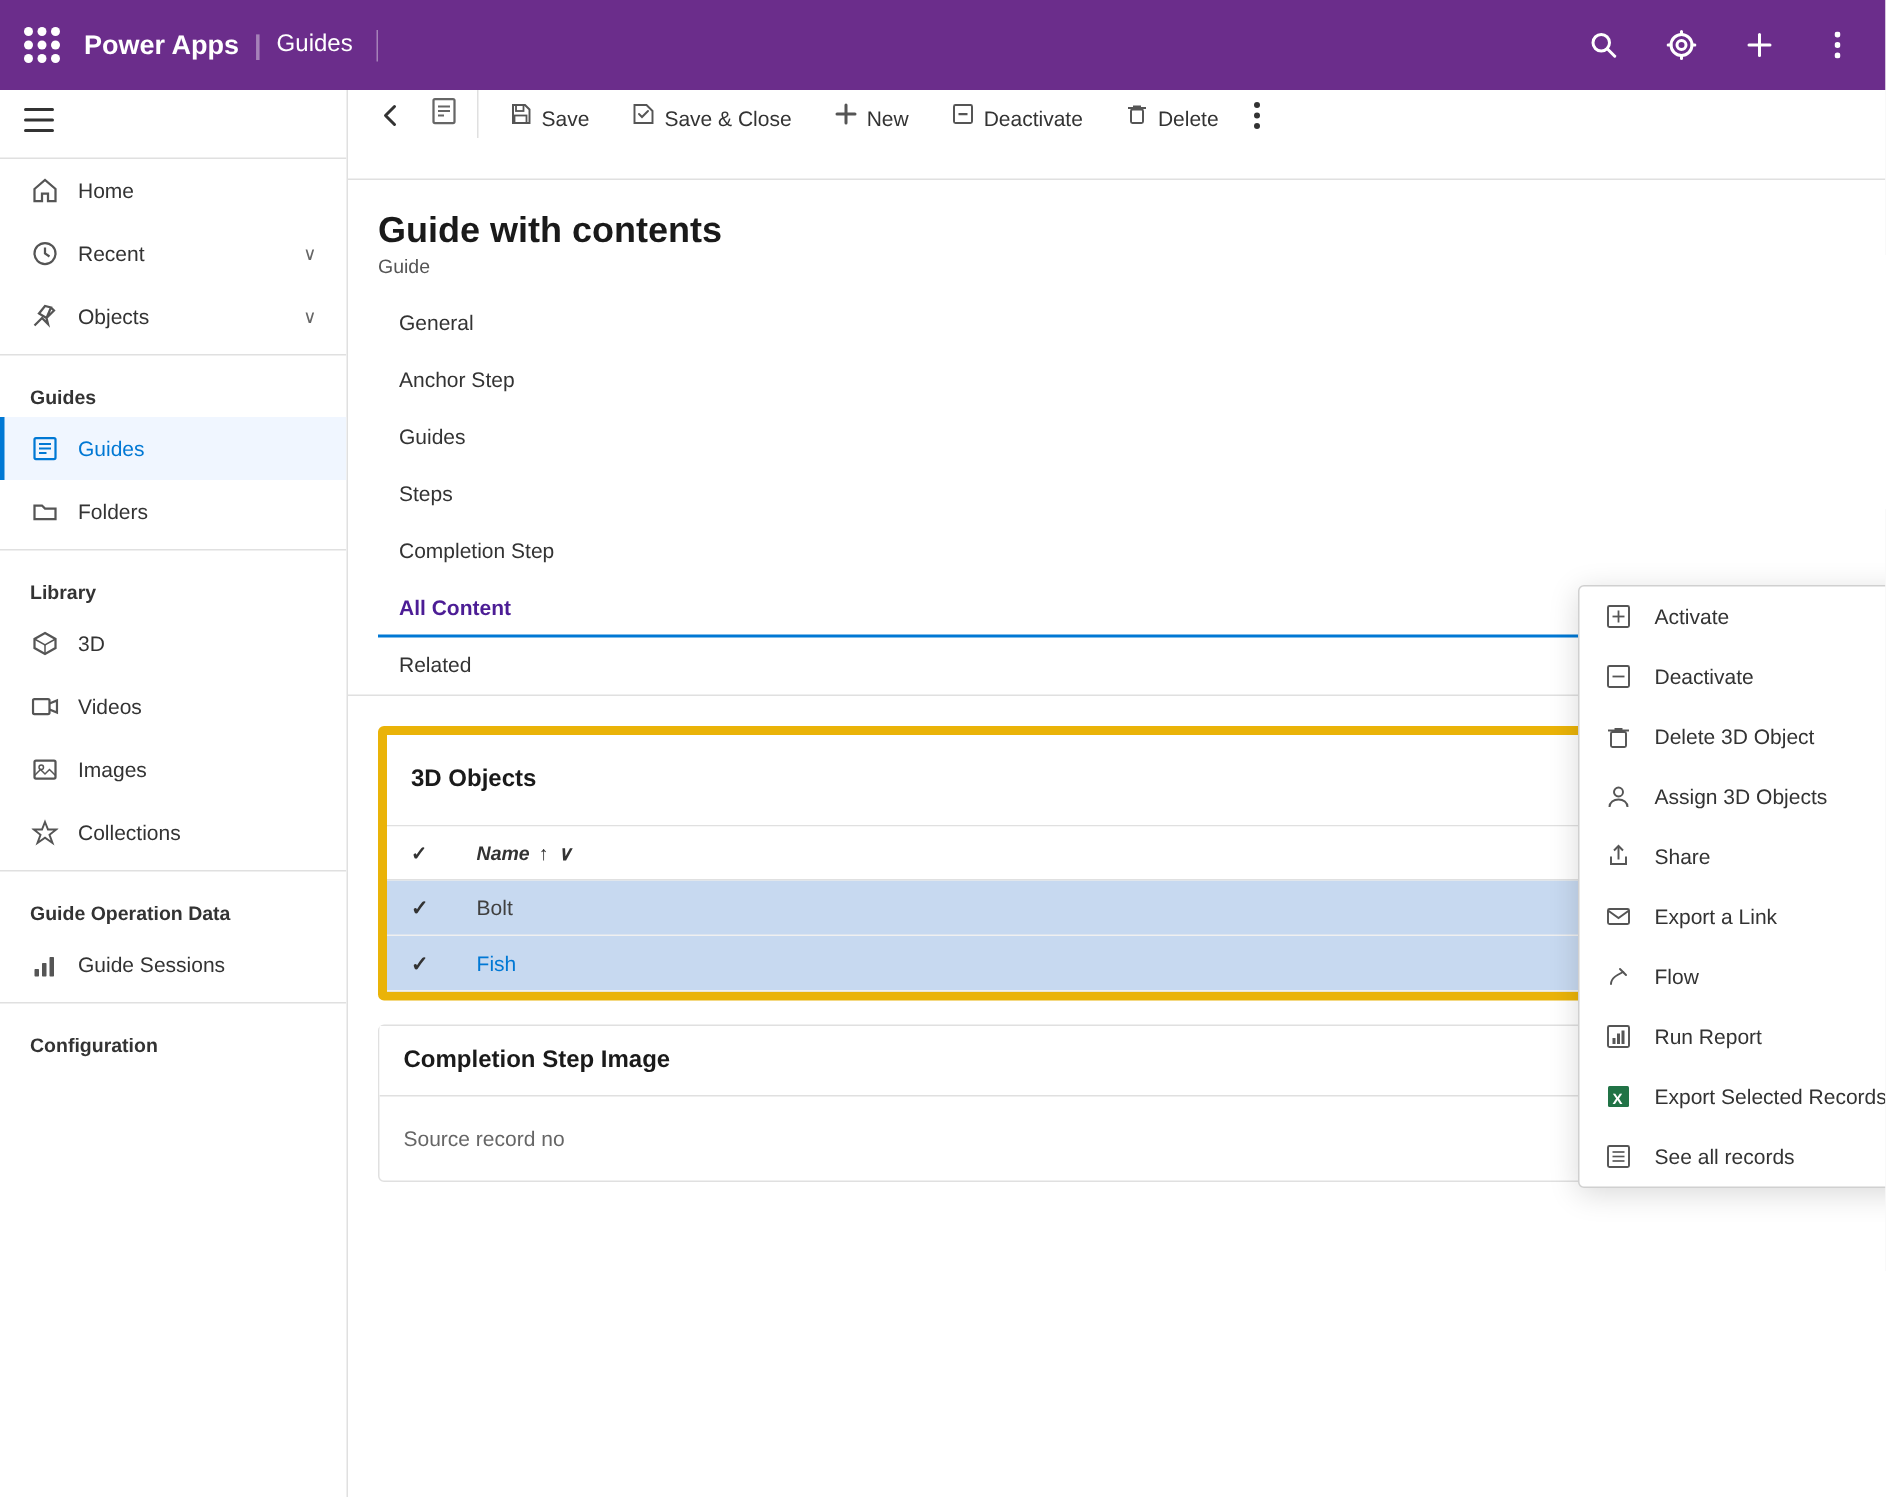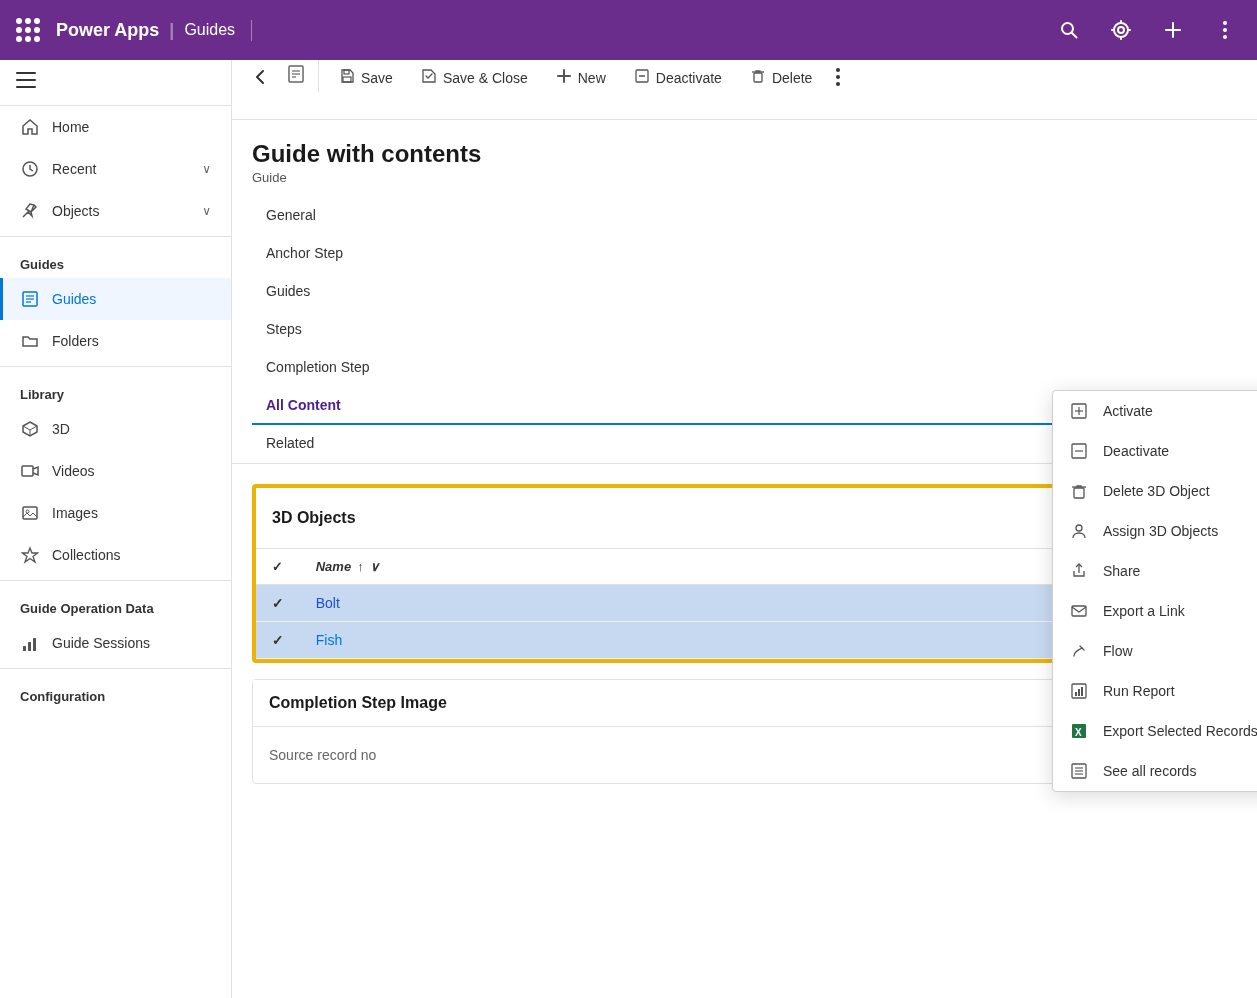--- a/index.html
+++ b/index.html
@@ -165,21 +165,21 @@
     
     .content-scrollable {
       flex: 1;
       overflow-y: auto;
       padding: 0;
       position: relative;
     }
 
     
     .content-section {
-      border: 4px solid #eab308;
+      border: 6px solid #eab308;
       border-radius: 4px;
       margin: 20px 20px 0 20px;
     }
     .section-header {
       display: flex;
       align-items: center;
       padding: 14px 16px;
       border-bottom: 1px solid #e0e0e0;
       background: white;
     }
@@ -559,21 +559,21 @@
                   <span>Name</span>
                   <span>↑</span>
                   <span>∨</span>
                 </span>
               </th>
             </tr>
           </thead>
           <tbody>
             <tr class="selected">
               <td><span class="check-mark">✓</span></td>
-              <td style="color:#1d4ed8">Bolt</td>
+              <td style="color:#404040">Bolt</td>
             </tr>
             <tr class="selected">
               <td><span class="check-mark">✓</span></td>
               <td style="color:#0078d4">Fish</td>
             </tr>
           </tbody>
         </table>
       </div>
 
       <div class="completion-section">

